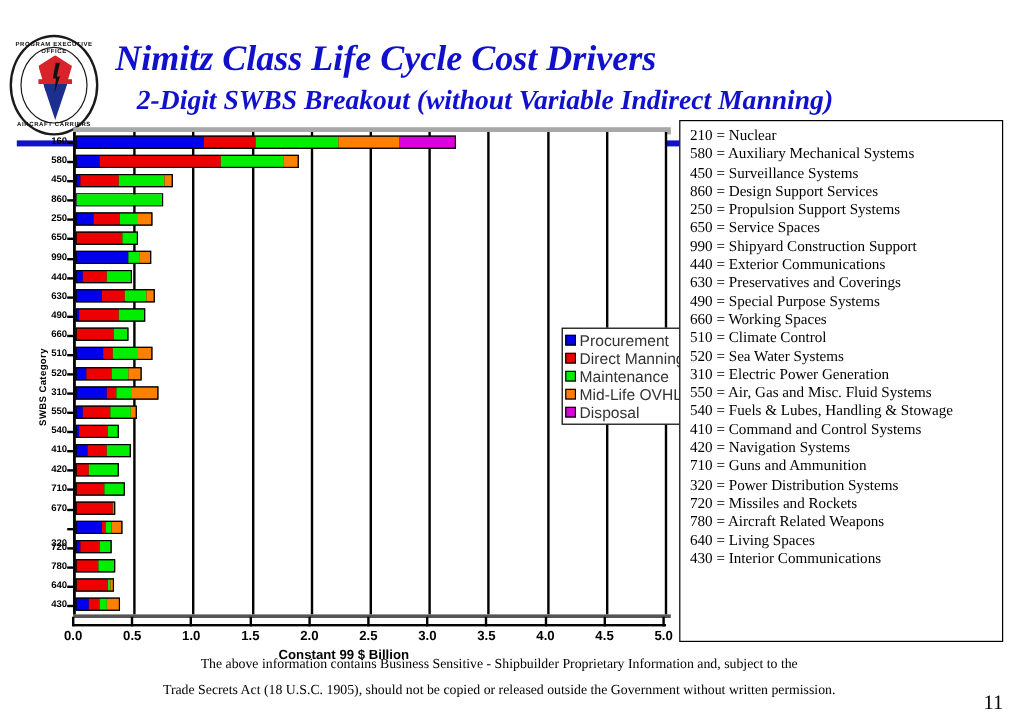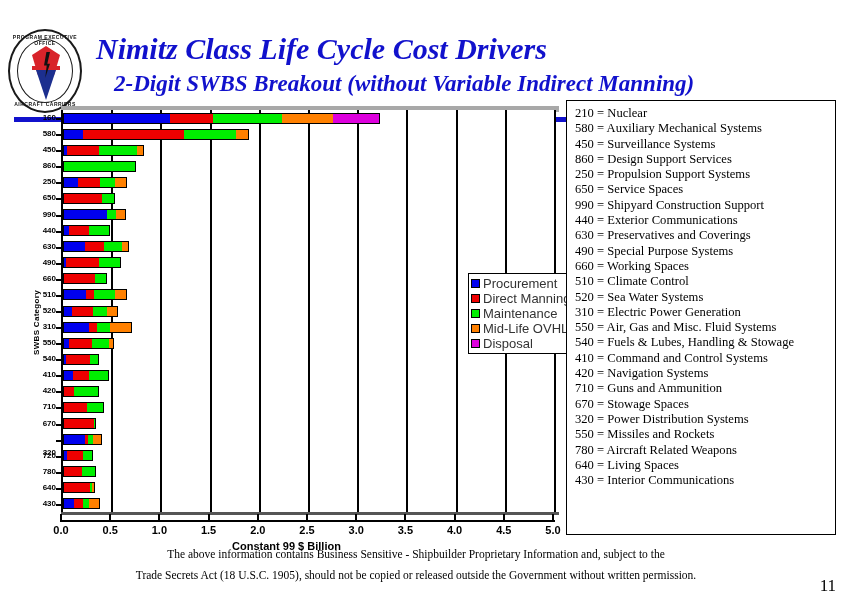--- a/index.html
+++ b/index.html
@@ -668,23 +668,22 @@
     <div class="key-item">490 = Special Purpose Systems</div>
     <div class="key-item">660 = Working Spaces</div>
     <div class="key-item">510 = Climate Control</div>
     <div class="key-item">520 = Sea Water Systems</div>
     <div class="key-item">310 = Electric Power Generation</div>
     <div class="key-item">550 = Air, Gas and Misc. Fluid Systems</div>
     <div class="key-item">540 = Fuels &amp; Lubes, Handling &amp; Stowage</div>
     <div class="key-item">410 = Command and Control Systems</div>
     <div class="key-item">420 = Navigation Systems</div>
     <div class="key-item">710 = Guns and Ammunition</div>
-    <div class="key-item">670 = Stowage Spaces</div>
     <div class="key-item">320 = Power Distribution Systems</div>
-    <div class="key-item">550 = Missiles and Rockets</div>
+    <div class="key-item">720 = Missiles and Rockets</div>
     <div class="key-item">780 = Aircraft Related Weapons</div>
     <div class="key-item">640 = Living Spaces</div>
     <div class="key-item">430 = Interior Communications</div>
   </div>
 
 <div id="footer">
   <div class="footer-line l1">The above information contains Business Sensitive - Shipbuilder Proprietary Information and, subject to the</div>
   <div class="footer-line l2">Trade Secrets Act (18 U.S.C. 1905), should not be copied or released outside the Government without written permission.</div>
   <div id="page-number">11</div>
 </div>

